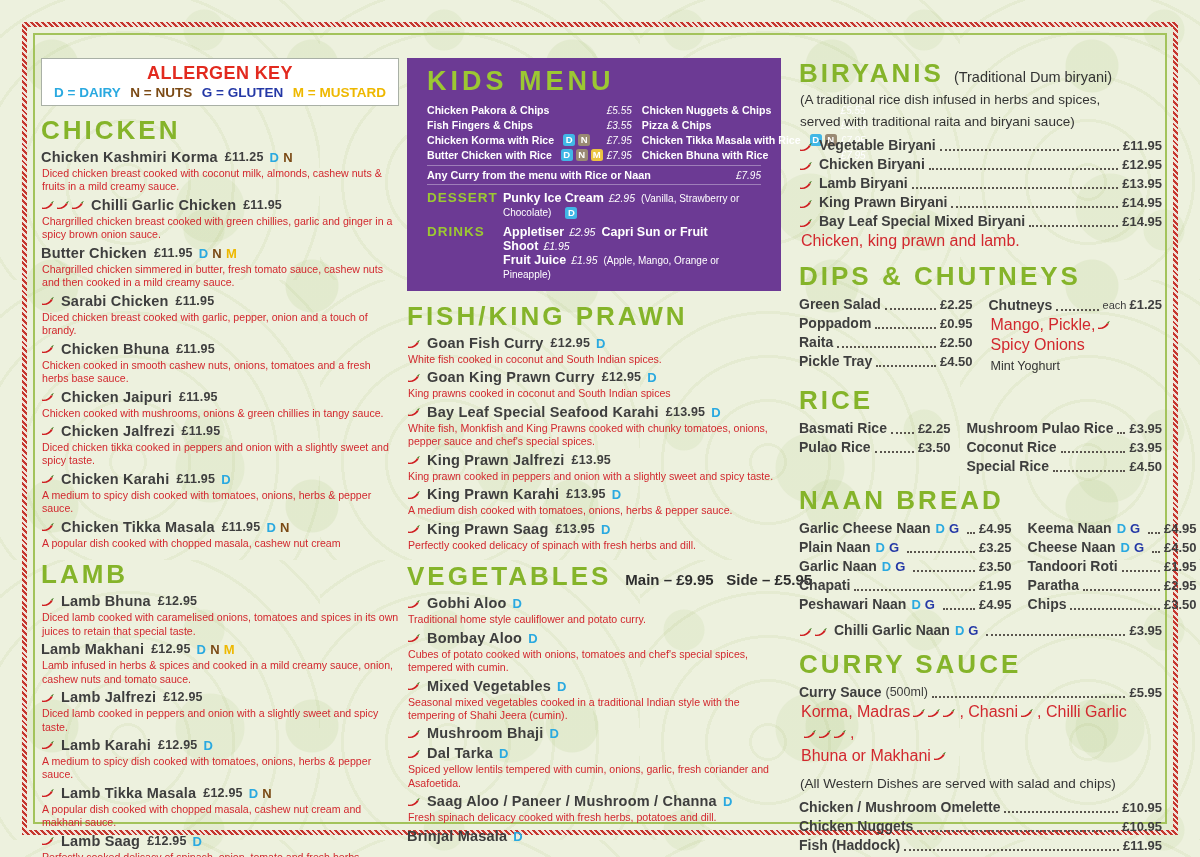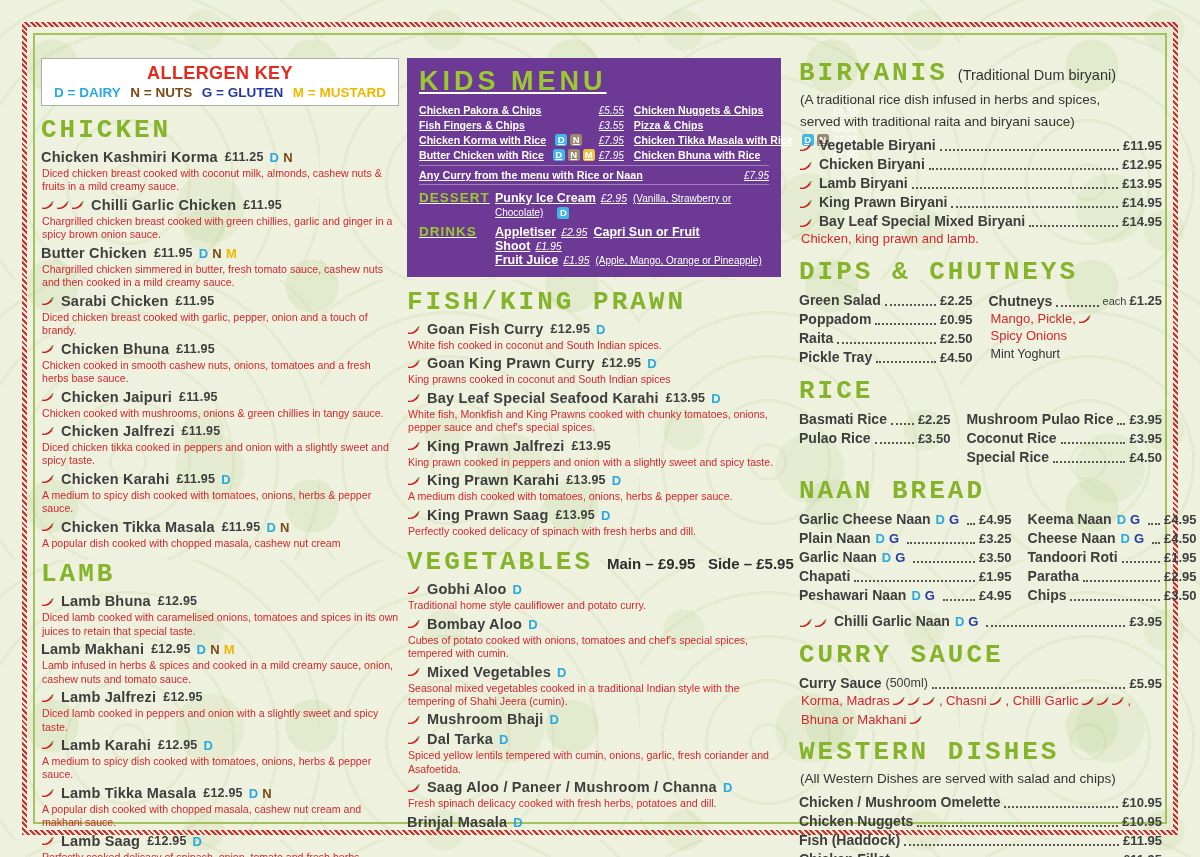--- a/index.html
+++ b/index.html
@@ -22,21 +22,21 @@
   .content { position:absolute; left:41px; top:58px; right:38px; bottom:28px; display:flex; }
   .col { display:block; }
   .col-left  { width:366px; }
   .col-mid   { width:374px; margin-left:8px; }
   .col-right { width:363px; margin-left:18px; }
 
   .section { margin-top:9px; }
   .section:first-child { margin-top:0; }
 
   .sec-title-row { display:flex; align-items:baseline; }
-  .sec-title { font-size:26px; font-weight:bold; letter-spacing:3px; color:#85b42a; line-height:30px; margin-bottom:4px;font-family:Liberation Mono, monospace; }
+  .sec-title { font-size:26px; font-weight:bold; letter-spacing:3px; color:#85b42a; line-height:30px; margin-bottom:4px; }
   .sec-title-suffix { font-size:14.5px; font-weight:normal; color:#333; margin-left:10px; letter-spacing:0; }
   .sec-note { font-size:15px; font-weight:bold; color:#2e2e2e; margin-left:14px; white-space:pre; }
   .sec-intro { font-size:13.5px; color:#333; line-height:1.25; margin:0 0 5px 1px; }
 
   
   .ak-box { background:#fff; border:1px solid #a9b0a6; padding:4px 8px 5px; text-align:center; }
   .ak-title { color:#e22a1f; font-weight:bold; font-size:18px; letter-spacing:0.4px; }
   .ak-entries { display:flex; justify-content:space-between; padding:0 4px; font-weight:bold; font-size:13.5px; margin-top:1px; }
   .ak-D { color:#2aa9e0; } .ak-N { color:#7b4a15;text-align:center; } .ak-G { color:#2438a6; } .ak-M { color:#eeb800; }
 
@@ -46,21 +46,21 @@
   .dish-name { white-space:nowrap; }
   .dish-price { font-size:12.5px; margin-left:7px; color:#3e3e3e; }
   .dish-desc { font-size:10.6px; color:#d2282e; line-height:1.27; margin:1px 0 2px 1px; }
   .chillies { display:inline-flex; align-items:center; margin-right:5px; }
   .chilli { display:inline-flex; margin-right:1px; }
   .als { display:inline-flex; margin-left:6px; }
   .al { font-weight:bold; font-size:13px; margin-right:4px; }
   .al-D { color:#2aa9e0; } .al-N { color:#7b4a15; } .al-G { color:#2438a6; } .al-M { color:#eeb800; }
 
   
-  .kids { background:#6c3a94; padding:8px 12px 10px; color:#fff; margin-bottom:10px;text-decoration:underline; }
+  .kids { background:#6c3a94; padding:8px 20px 10px; color:#fff; margin-bottom:10px; }
   .kids-title { color:#9cc832; font-size:27px; font-weight:bold; letter-spacing:4px; margin-bottom:7px; }
   .kids-grid { display:grid; grid-template-columns:1.04fr 1fr; column-gap:10px; row-gap:3px; }
   .kid-item { display:flex; align-items:center; font-size:10.6px; font-weight:bold; white-space:nowrap; }
   .kid-price { margin-left:auto; font-style:italic; font-weight:normal; font-size:10px; padding-left:4px; }
   .kids-full { display:flex; align-items:center; font-size:10.8px; font-weight:bold;
     border-top:1px solid rgba(255,255,255,0.35); border-bottom:1px solid rgba(255,255,255,0.35);
     padding:3px 0; margin-top:4px; }
   .kids-extra { display:flex; margin-top:5px; align-items:baseline; }
   .kids-label { color:#9cc832; font-weight:bold; font-size:13.5px; letter-spacing:1px; width:76px; flex:none; }
   .kids-lines { font-size:12.5px; }
@@ -73,21 +73,21 @@
 
   
   .drow { display:flex; align-items:flex-end; font-size:14px; font-weight:bold; color:#3e3e3e; line-height:19px; }
   .dname { white-space:nowrap; }
   .dname-suffix { font-weight:normal; font-size:12.5px; margin-left:4px; white-space:nowrap; }
   .drow .chillies { margin-right:5px; position:relative; top:-3px; }
   .drow .als { margin-left:5px; }
   .leader { flex:1; border-bottom:2px dotted #5a554e; margin:0 4px 4px; min-width:8px; }
   .dprice { white-space:nowrap; font-size:13px; }
   .dprice .each { font-weight:normal; font-size:11px; }
-  .dnote { font-size:13px; color:#d2282e; line-height:1.3; margin:0 0 2px 2px; display:flex; align-items:center; flex-wrap:wrap; }
+  .dnote { font-size:16px; color:#d2282e; line-height:1.3; margin:0 0 2px 2px; display:flex; align-items:center; flex-wrap:wrap; }
   .dnote.dark { color:#333; font-weight:normal; font-size:12.5px; margin-top:2px; }
   .dnote .chillies { margin:0 2px; }
 
   .pairs { display:flex; }
   .pair-col { flex:1; }
   .pair-col + .pair-col { margin-left:16px; }
   .full-row { margin-top:7px; }
 </style>
 </head>
 <body>
@@ -1002,23 +1002,20 @@
               <span class="chilli">
                 <svg width="14" height="10" viewBox="0 0 20 14">
                   <path d="M1.5 12.6C7.5 13.8 14.2 11.2 17.3 4.6 16 5.3 14.9 5 14.3 4 12 8.7 6.6 11.4 1.5 10.7Z" fill="#cf1d20"></path>
                   <path d="M14.5 4.2C15.2 2.4 16.7 1.3 18.6 1.6 17.3 2.6 16.7 3.7 16.5 4.9Z" fill="#3e7a1d"></path>
                 </svg>
               </span>
             </span>
           </div>
         </section>
         <section class="section">
-          <div class="sec-title-row">
-            <h2 class="sec-title">WESTERN DISHES</h2>
-          </div>
           <div class="sec-intro">(All Western Dishes are served with salad and chips)</div>
           <div class="drow">
             <span class="dname">Chicken / Mushroom Omelette</span>
             <span class="leader"></span>
             <span class="dprice">£10.95</span>
           </div>
           <div class="drow">
             <span class="dname">Chicken Nuggets</span>
             <span class="leader"></span>
             <span class="dprice">£10.95</span>

